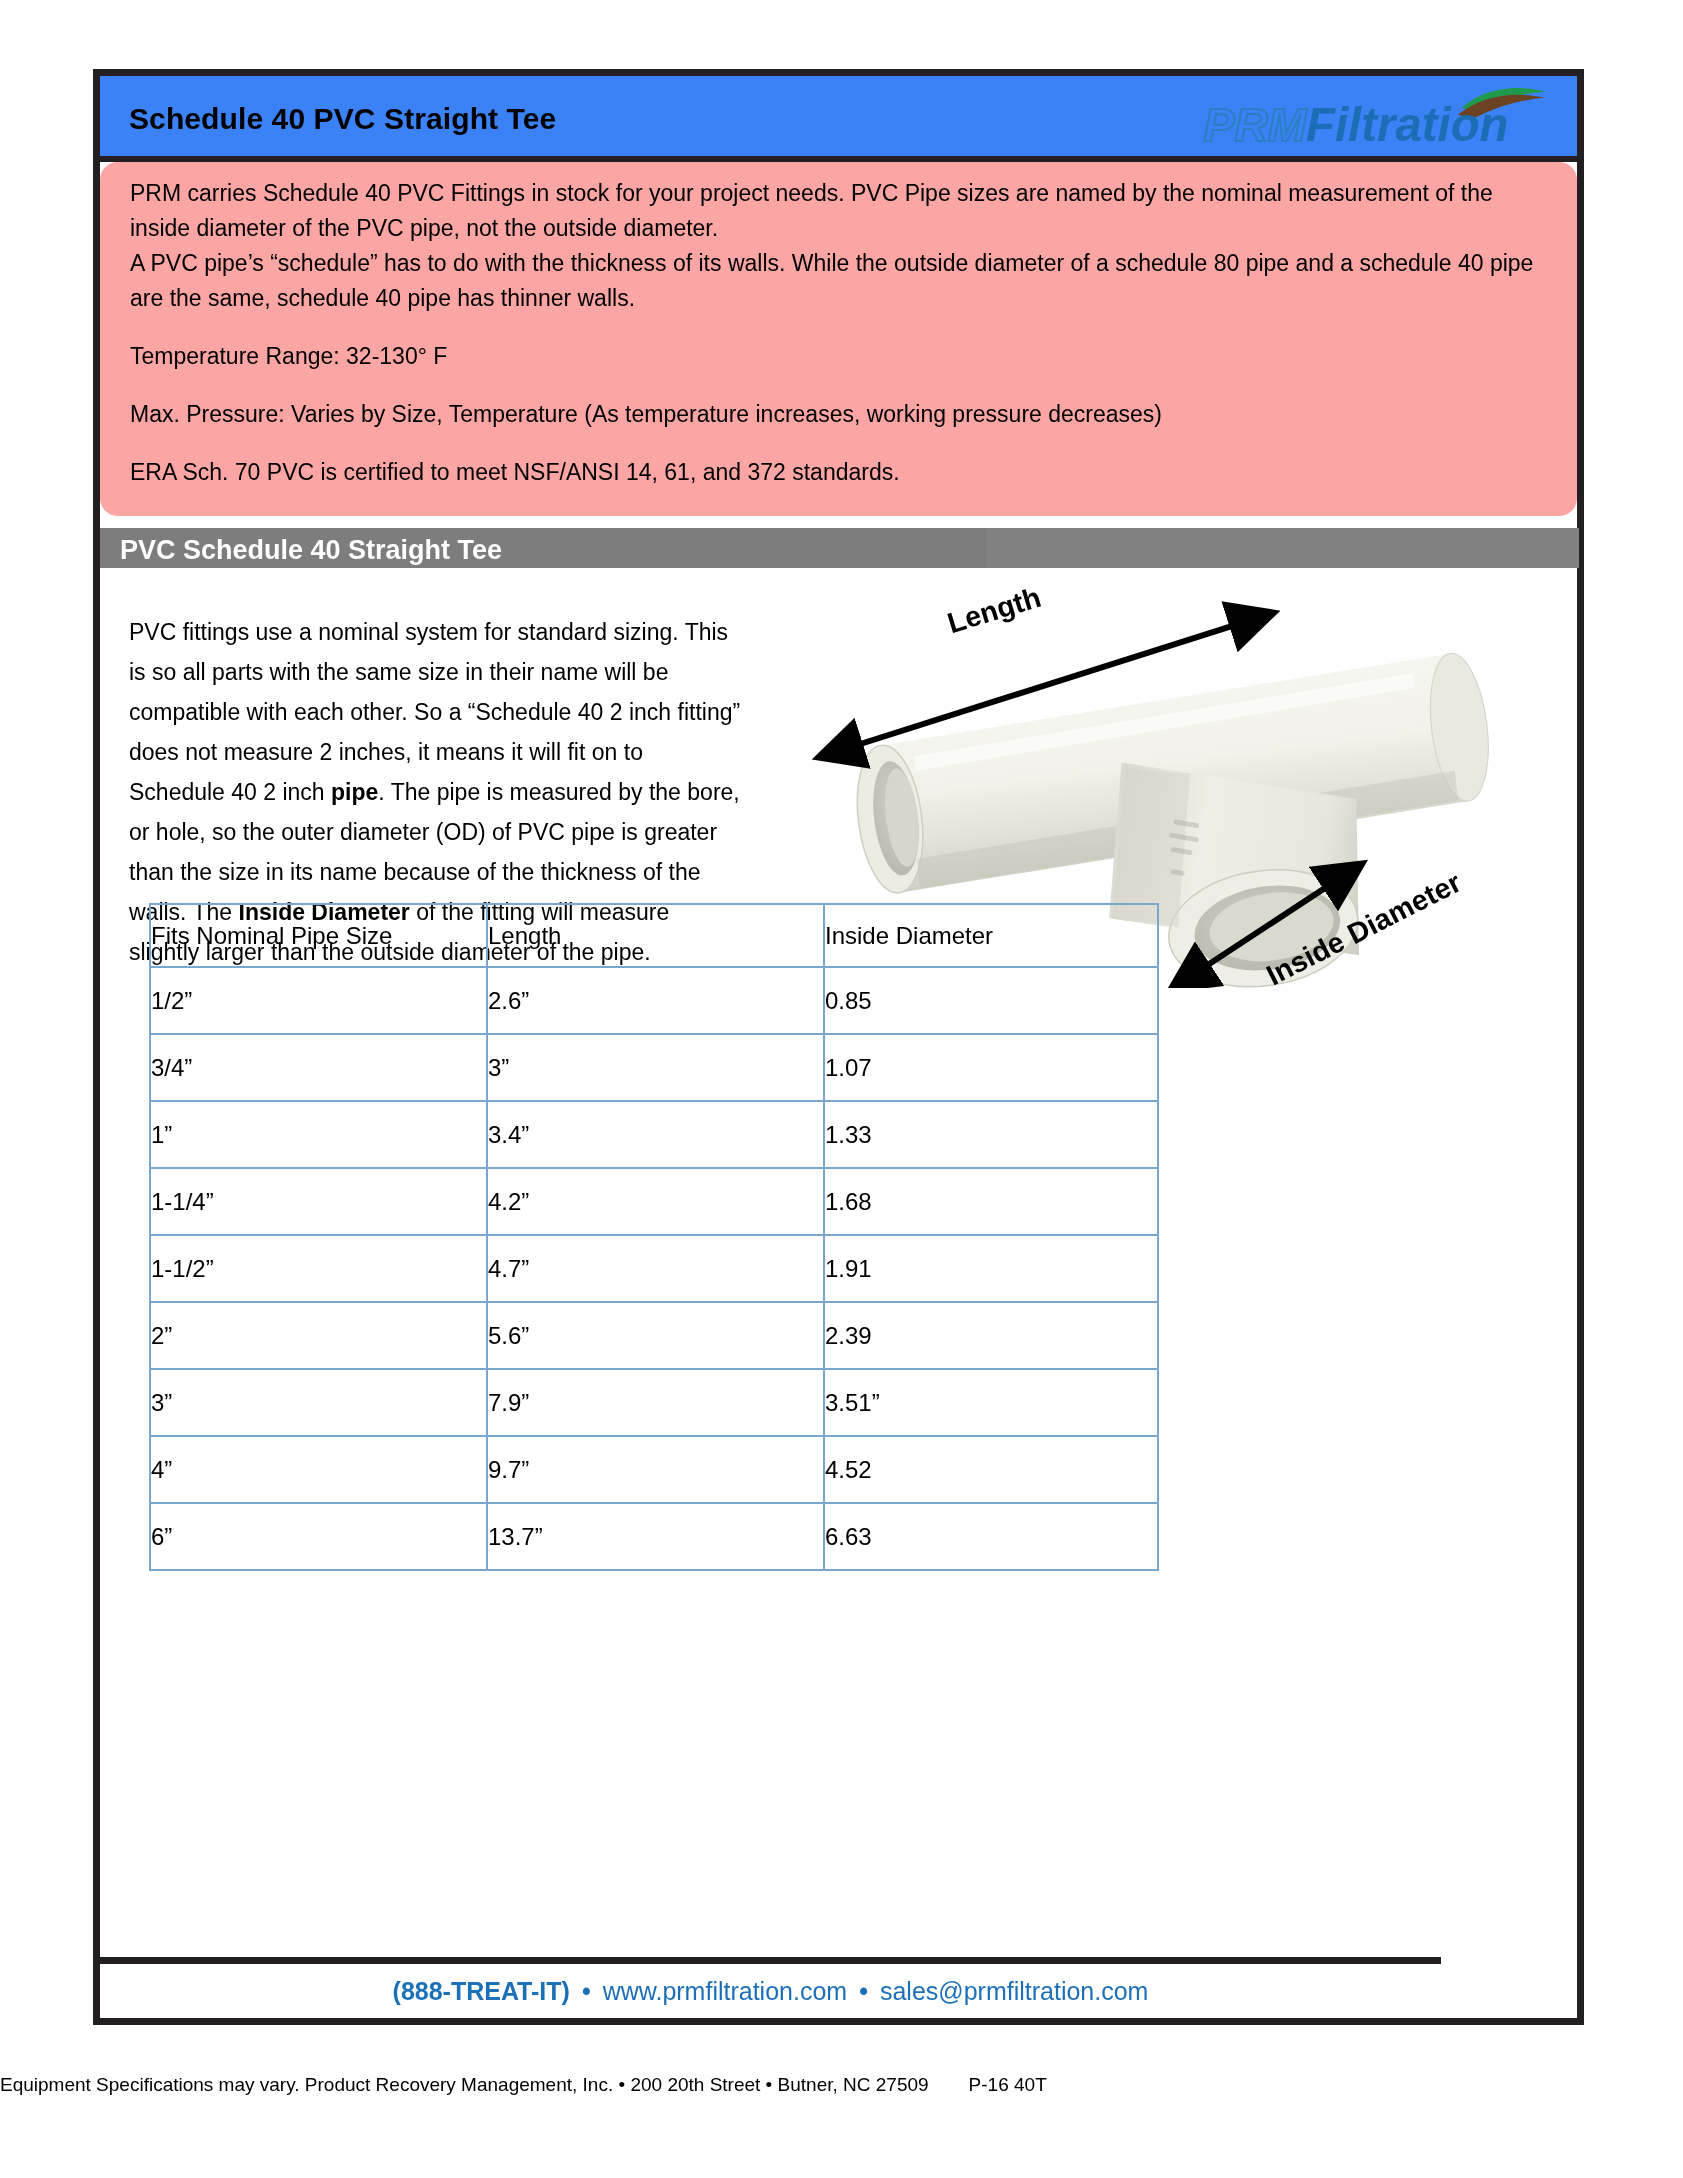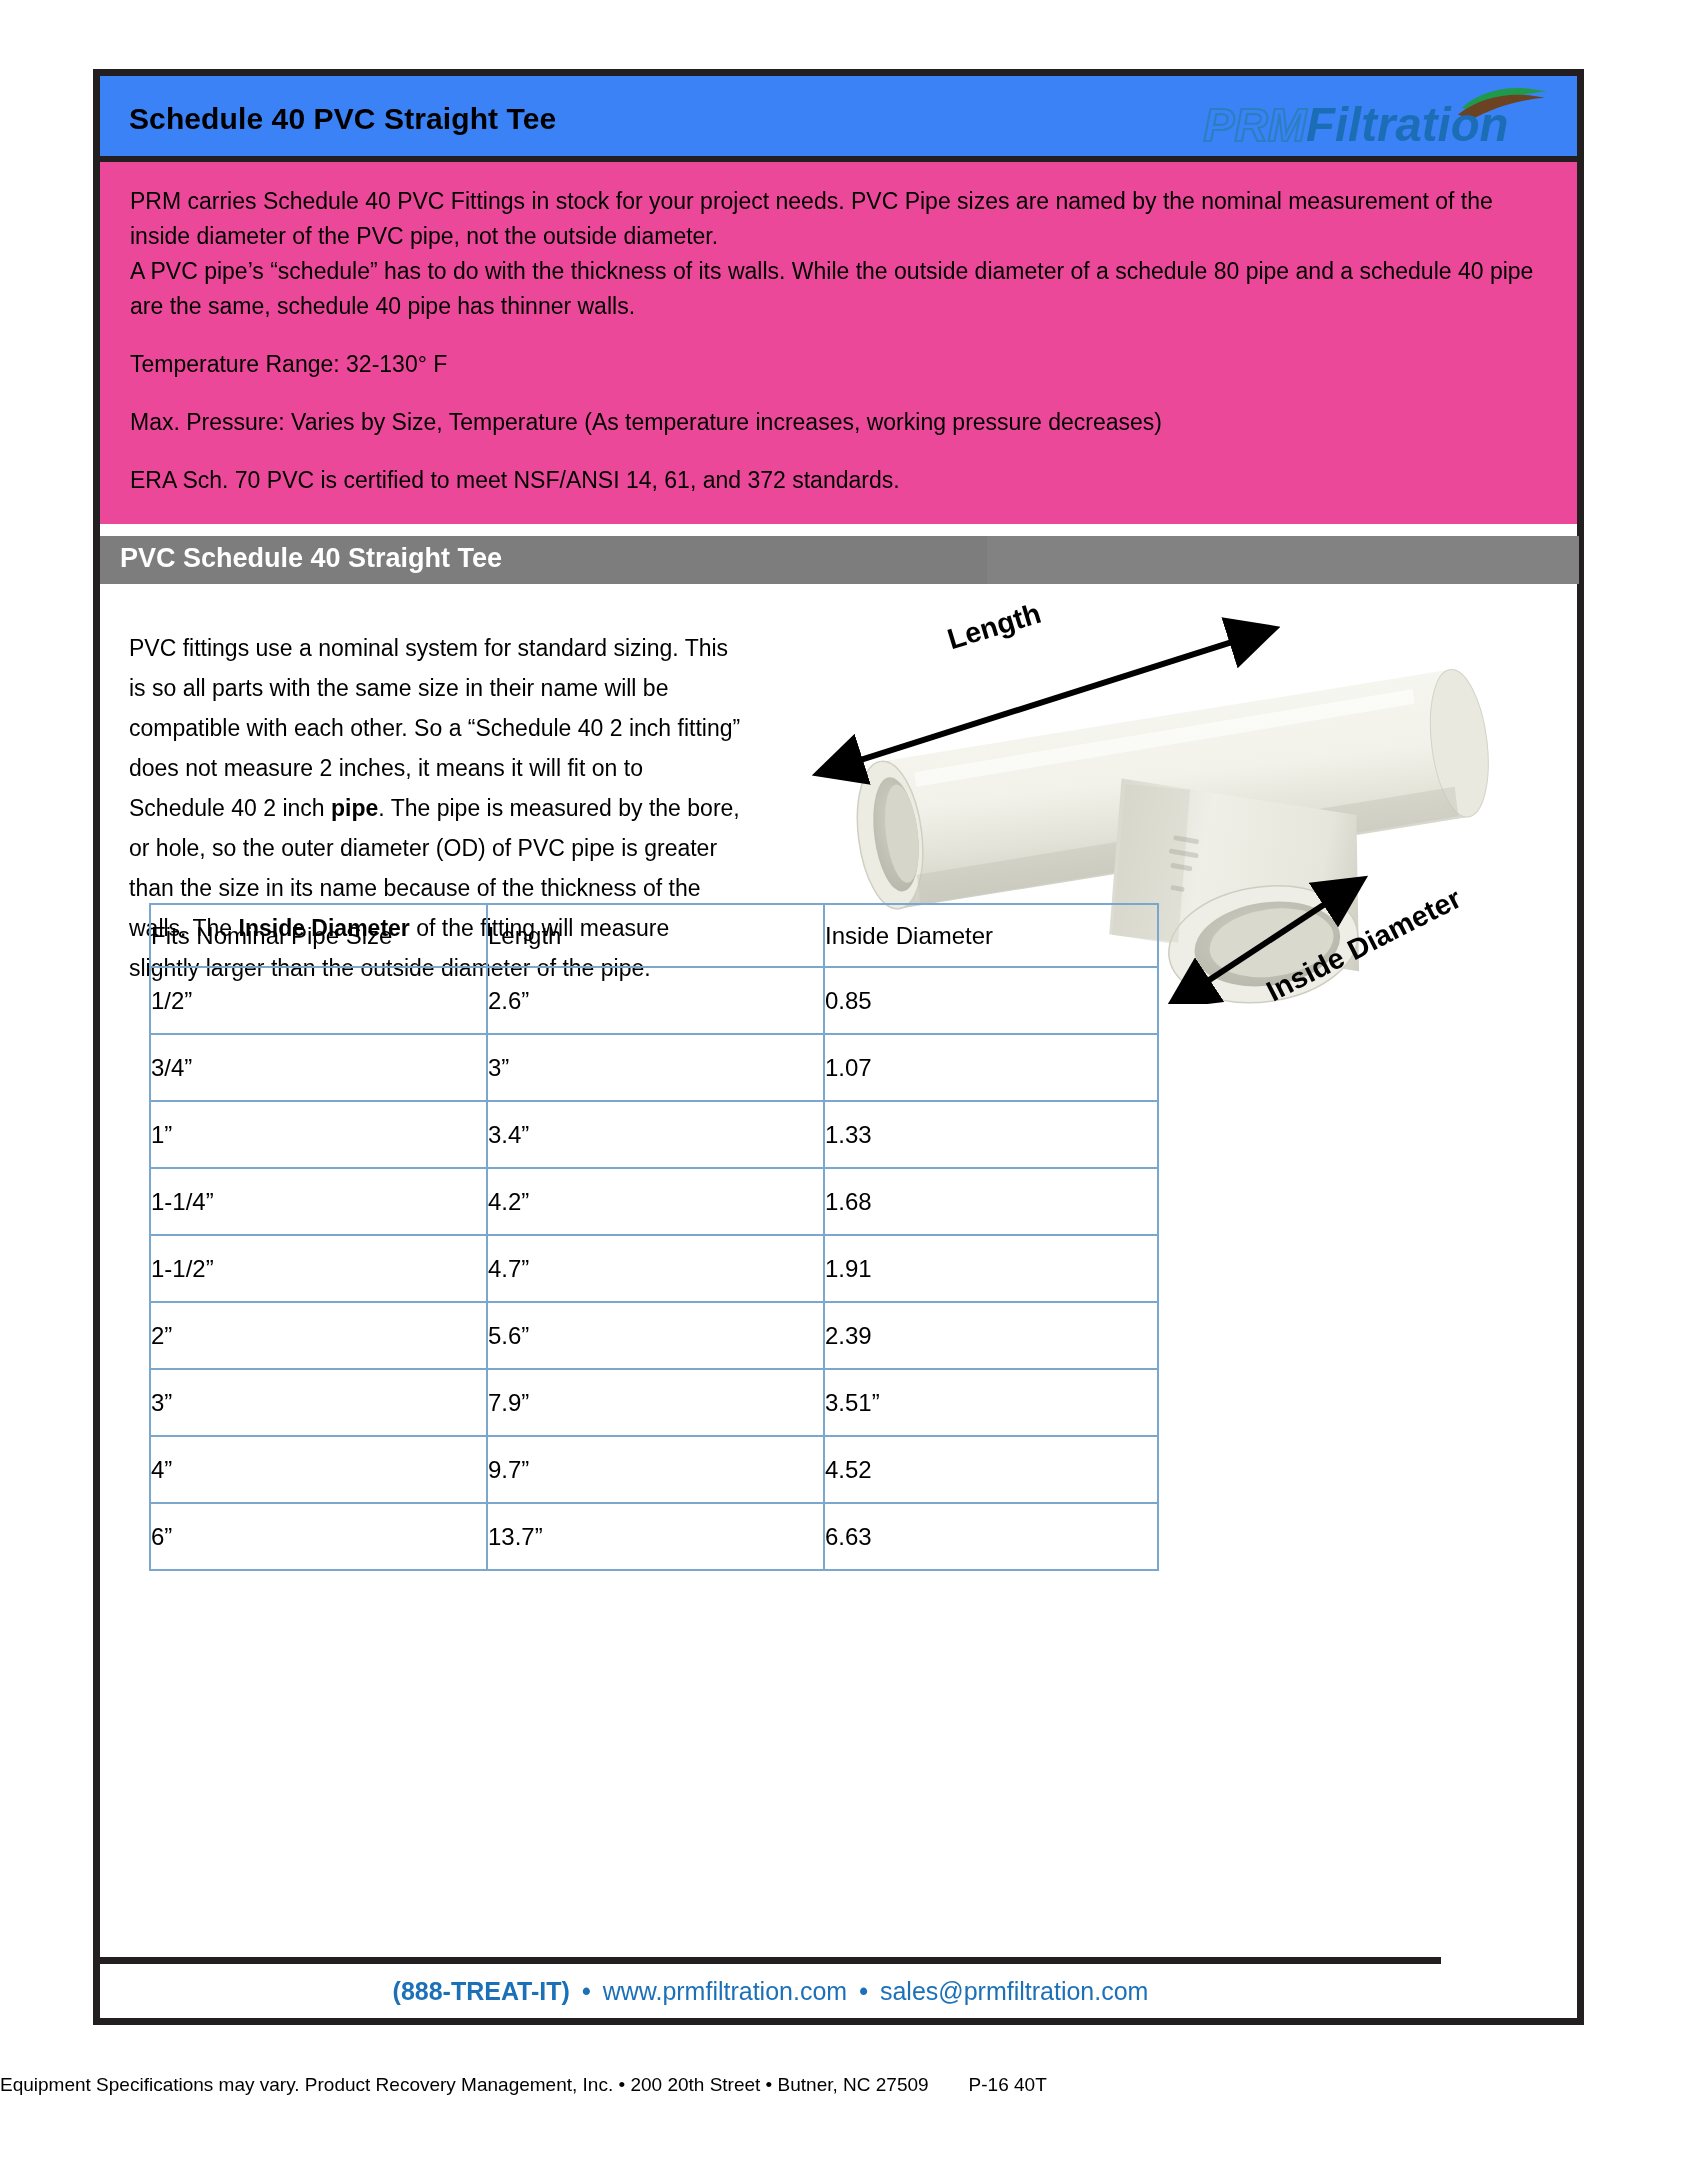--- a/index.html
+++ b/index.html
@@ -51,35 +51,36 @@
     position: absolute;
     right: 18px;
     top: 6px;
     width: 356px;
     height: 71px;
   }
   .logo svg { display: block; }
 
   
   .intro {
-    background: #ec4899;
-    padding: 22px 30px 26px 30px;
+    background: #fca5a5;
+    padding: 14px 30px 26px 30px;
     box-sizing: border-box;
+    border-radius: 18px;
   }
   .intro p {
     margin: 0;
     font-size: 23px;
     line-height: 35px;
   }
   .intro p.spaced { margin-top: 23px; }
 
   
   .section-bar {
     position: relative;
-    height: 48px;
+    height: 40px;
     margin-top: 12px;
     width: 1479px;
     background: linear-gradient(to right, #7d7d7d 0%, #7d7d7d 60%, #828282 60%, #828282 100%);
   }
   .section-bar .section-title {
     position: absolute;
     left: 20px;
     top: 7px;
     font-size: 27px;
     font-weight: bold;

